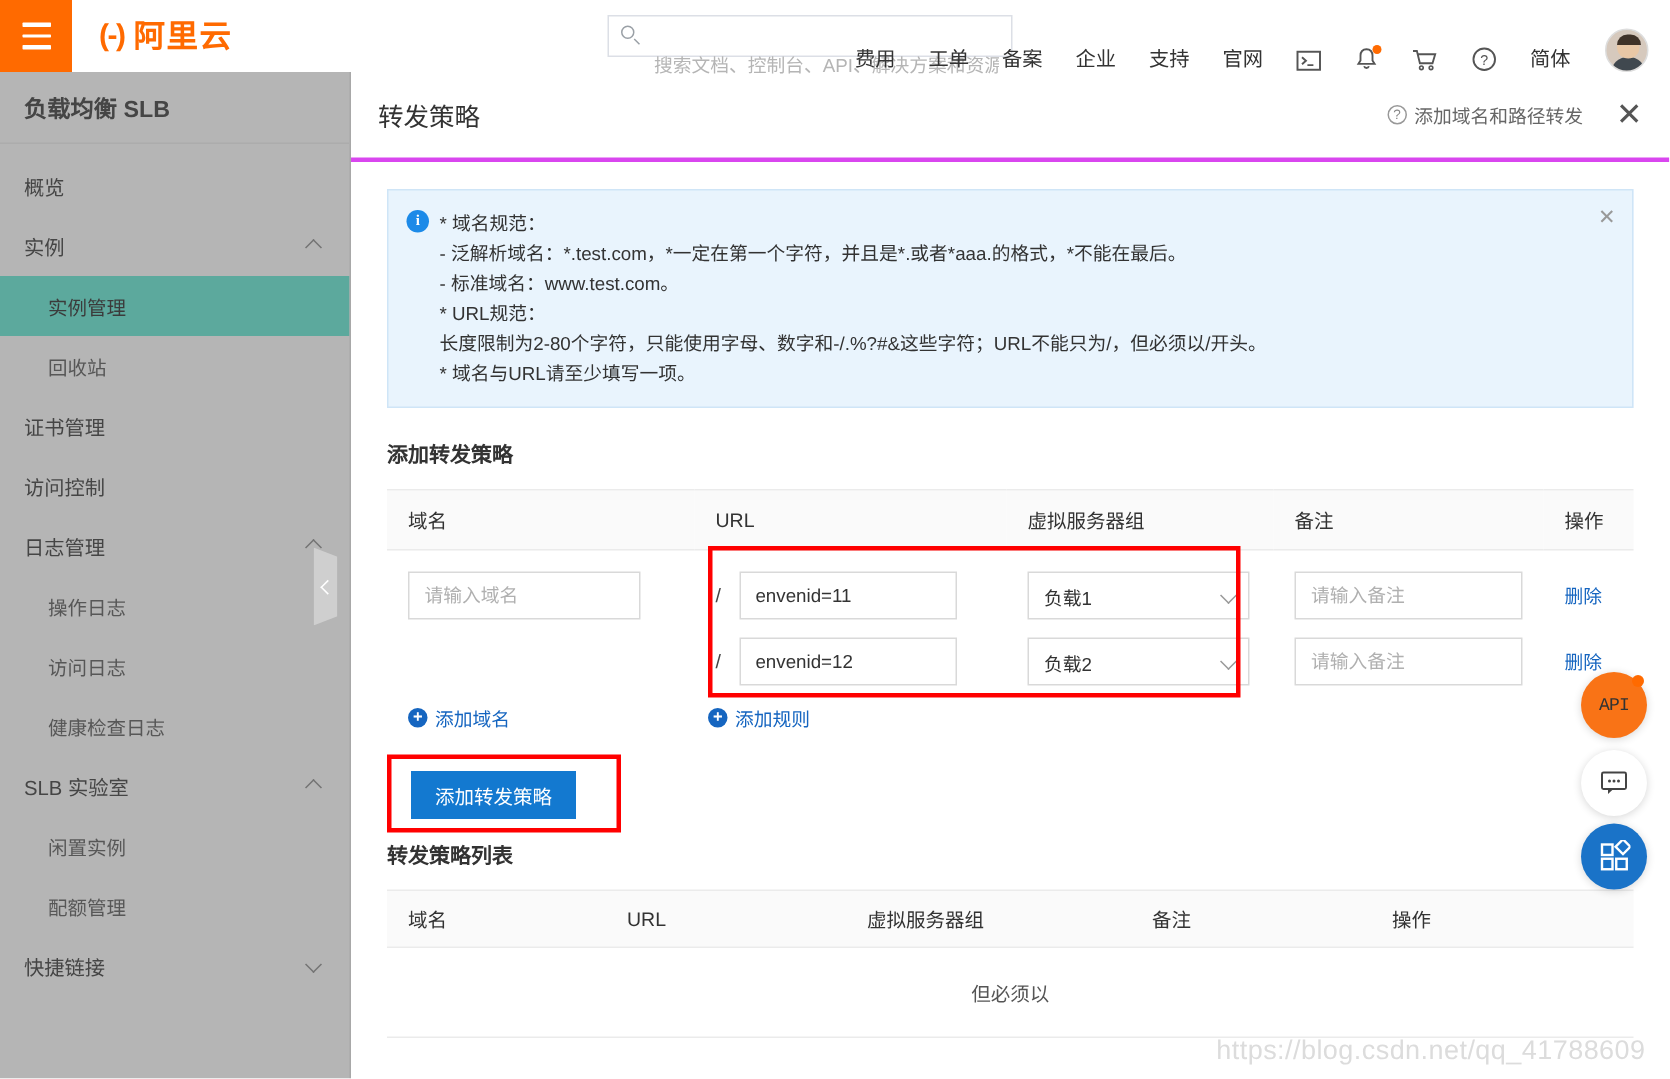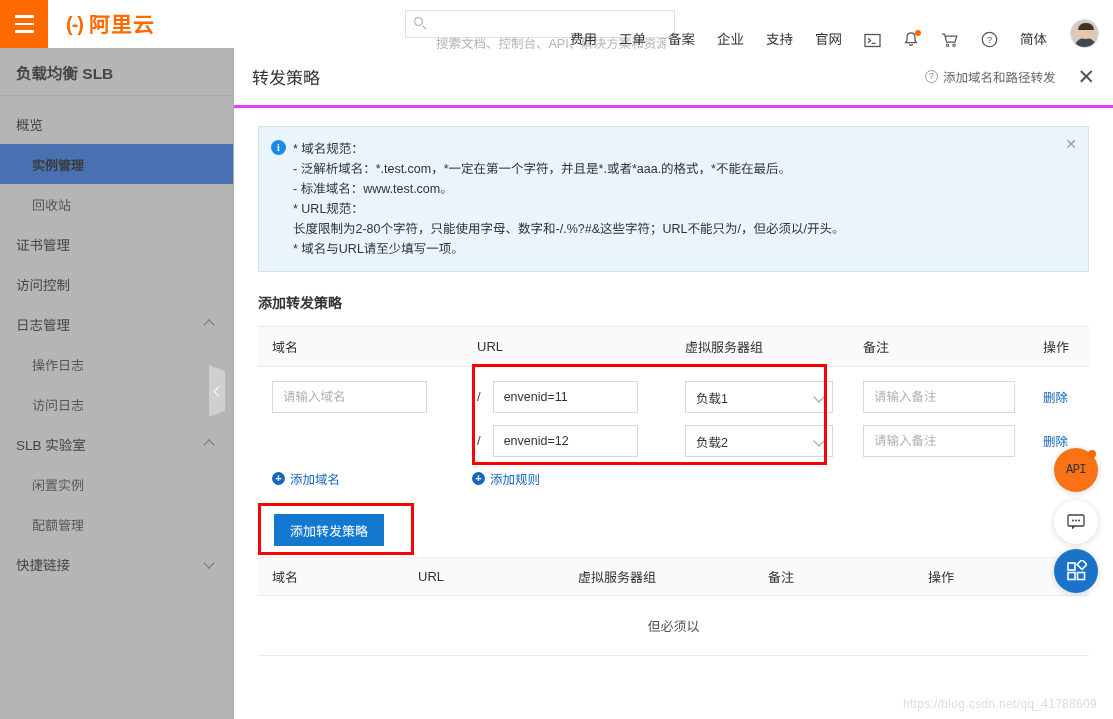--- a/index.html
+++ b/index.html
@@ -74,21 +74,21 @@
   .sidebar-title {
     height: 48px; display: flex; align-items: center; padding-left: 16px;
     font-size: 15.5px; font-weight: bold; color: #333; border-bottom: 1px solid #eee;
   }
   .menu { padding-top: 8px; }
   .menu-item {
     height: 40px; display: flex; align-items: center; justify-content: space-between;
     padding: 0 18px 0 16px; font-size: 13.5px; color: #333; cursor: pointer;
   }
   .menu-item.sub { padding-left: 32px; font-size: 13px; color: #555; }
-  .menu-item.active { background: #3b82f6; font-weight: bold; color: #222; }
+  .menu-item.active { background: #5eead4; font-weight: normal; color: #222; }
   .chev { width: 11px; height: 11px; position: relative; flex: 0 0 11px; }
   .chev:before {
     content: ""; position: absolute; left: 1px; top: 2px;
     width: 7px; height: 7px; border-left: 1.3px solid #888; border-top: 1.3px solid #888;
     transform: rotate(45deg);
   }
   .chev.down:before { transform: rotate(225deg); top: 0px; }
 
   .sidebar-handle {
     position: absolute; left: 209px; top: 365px; width: 16px; height: 52px;
@@ -197,21 +197,21 @@
   .ltable thead th {
     background: #fafafa; border-top: 1px solid #ebebeb; border-bottom: 1px solid #ebebeb;
     height: 38px; font-size: 13px; font-weight: normal; color: #333; text-align: center;
   }
   .ltable td.empty {
     height: 60px; text-align: center; font-size: 13px; color: #555;
     border-bottom: 1px solid #ebebeb;
   }
 
   .watermark {
-    position: absolute; right: 16px; bottom: 8px; font-size: 12px;
+    position: absolute; right: 16px; bottom: 8px; font-size: 18px;
     color: #dcdcdc; letter-spacing: .3px; user-select: none;
   }
 
   
   .fab {
     position: absolute; right: 15px; width: 44px; height: 44px; border-radius: 50%;
     display: flex; align-items: center; justify-content: center; cursor: pointer; z-index: 60;
     box-shadow: 0 1px 6px rgba(0,0,0,.16);
   }
   .fab.api { top: 448px; background: #f97316; }
@@ -291,20 +291,24 @@
       </div>
     </div>
   </div>
 
   <div class="sidebar">
     <div class="sidebar-title">负载均衡 SLB</div>
     <div class="menu">
       <div class="menu-item">
         <span>概览</span>
       </div>
+      <div class="menu-item">
+        <span>实例</span>
+        <span class="chev"></span>
+      </div>
       <div class="menu-item sub active">
         <span>实例管理</span>
       </div>
       <div class="menu-item sub">
         <span>回收站</span>
       </div>
       <div class="menu-item">
         <span>证书管理</span>
       </div>
       <div class="menu-item">
@@ -312,20 +316,23 @@
       </div>
       <div class="menu-item">
         <span>日志管理</span>
         <span class="chev"></span>
       </div>
       <div class="menu-item sub">
         <span>操作日志</span>
       </div>
       <div class="menu-item sub">
         <span>访问日志</span>
+      </div>
+      <div class="menu-item sub">
+        <span>健康检查日志</span>
       </div>
       <div class="menu-item">
         <span>SLB 实验室</span>
         <span class="chev"></span>
       </div>
       <div class="menu-item sub">
         <span>闲置实例</span>
       </div>
       <div class="menu-item sub">
         <span>配额管理</span>
@@ -442,20 +449,21 @@
           <span class="plus-ico">+</span>
           <span>添加规则</span>
         </div>
       </div>
 
       <div style="position:relative; height:54px; margin-top:14px;">
         <button class="primary-btn" style="position:absolute; left:16px; top:11px;">添加转发策略</button>
         <div class="redbox" style="left:0px; top:0px; width:156px; height:52px;"></div>
       </div>
 
+      <div class="section-title" style="margin-top:2px;">转发策略列表</div>
 
       <table class="ltable">
         <thead>
           <tr>
             <th style="width:160px;text-align:left;padding-left:14px;">域名</th>
             <th style="width:160px;text-align:left;">URL</th>
             <th style="width:190px;text-align:left;">虚拟服务器组</th>
             <th style="width:160px;text-align:left;">备注</th>
             <th style="text-align:left;">操作</th>
           </tr>

